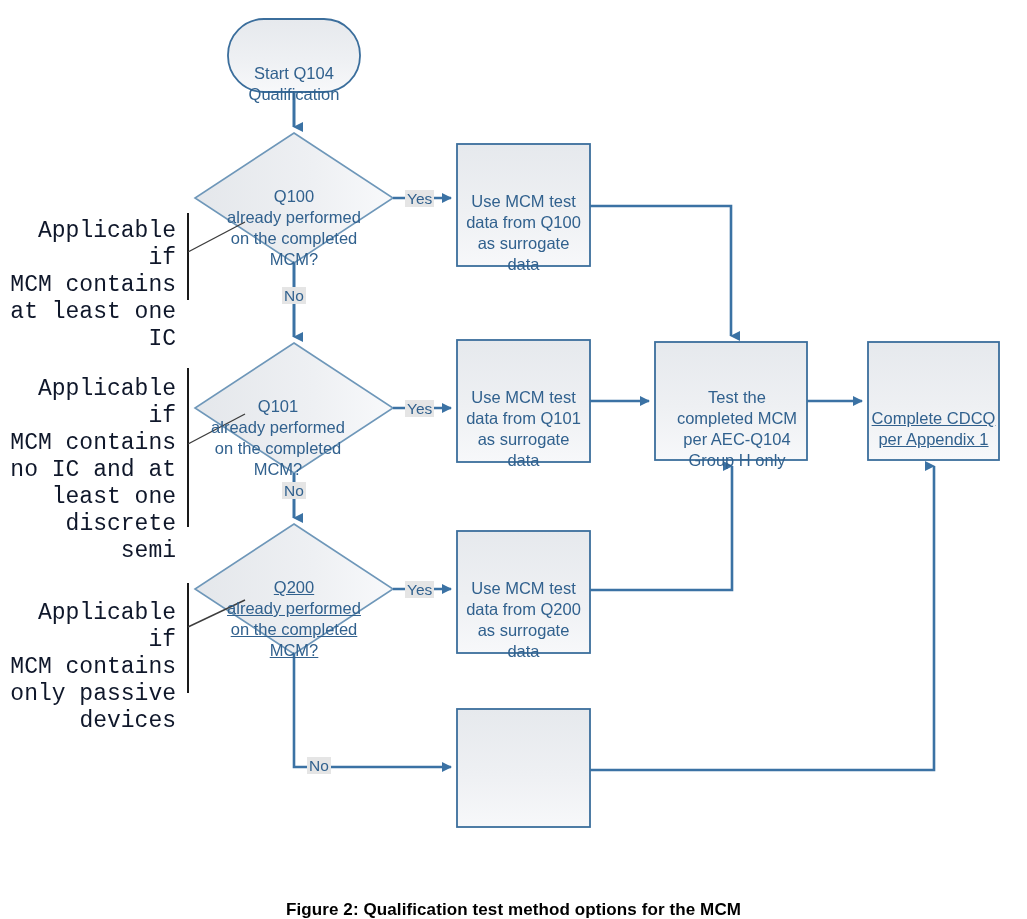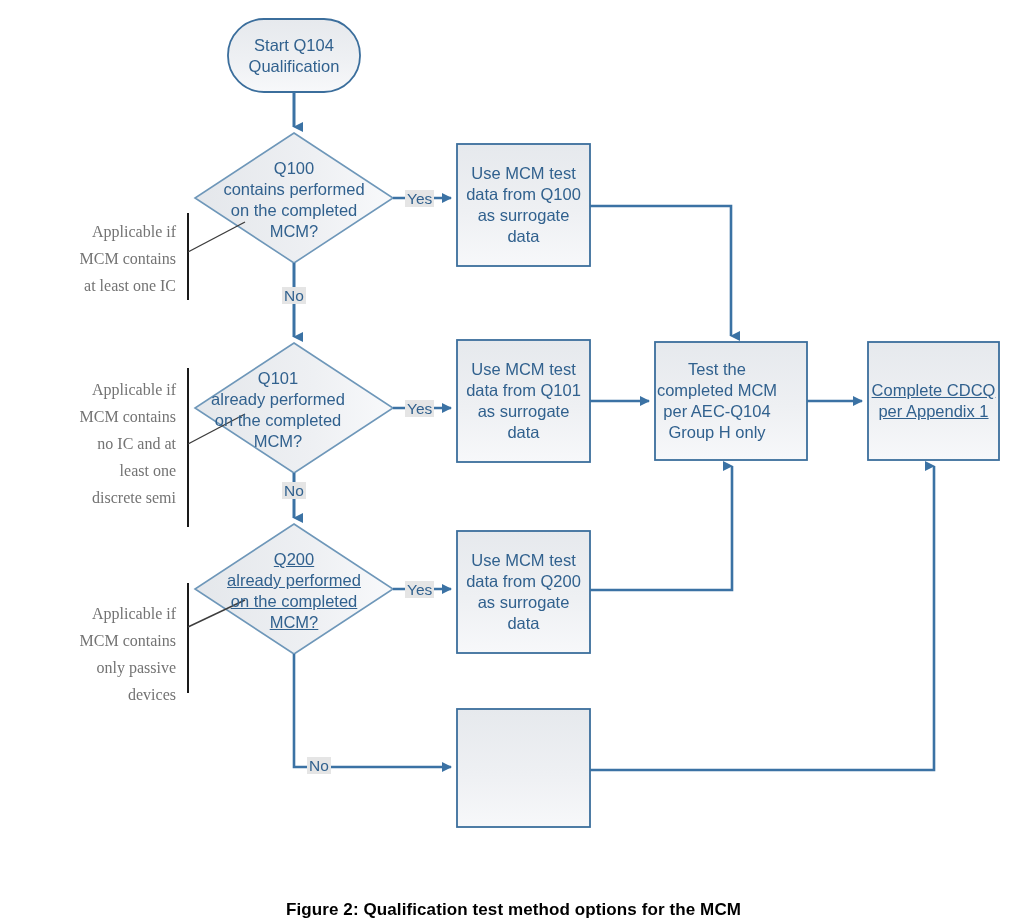--- a/index.html
+++ b/index.html
@@ -29,35 +29,36 @@
     display: flex;
     align-items: center;
     justify-content: center;
     text-align: center;
     color: #31618e;
     font-family: "Liberation Sans", sans-serif;
     font-size: 16.5px;
     line-height: 21px;
     pointer-events: none;
     white-space: pre-line;
+    margin-top: 28px;
   }
   .edge-label {
     position: absolute;
     color: #31618e;
     font-family: "Liberation Sans", sans-serif;
     font-size: 15.5px;
     line-height: 17px;
     background: #e5e5e5;
     padding: 0 2px;
   }
   .annotation {
     position: absolute;
-    color: #737373;
-    font-family: Liberation Serif, serif;
-    font-size: 16px;
+    color: #0f172a;
+    font-family: Liberation Mono, monospace;
+    font-size: 23px;
     line-height: 27px;
     text-align: right;
     white-space: pre-line;
   }
   .caption {
     position: absolute;
     left: 0;
     width: 1027px;
     text-align: center;
     color: #000000;
@@ -167,21 +168,21 @@
     <g>
       <line x1="188" y1="583" x2="188" y2="693" stroke="#1a1a1a" stroke-width="2"></line>
       <line x1="188" y1="627" x2="245" y2="600" stroke="#3d3d3d" stroke-width="1.4"></line>
     </g>
   </svg>
 
   <div class="node-text" style="left:228px; top:19px; width:132px; height:73px;">Start Q104
 Qualification</div>
 
   <div class="node-text" style="left:195px; top:155px; width:198px; height:90px;">Q100
-contains performed
+already performed
 on the completed
 MCM?</div>
 
   <div class="node-text" style="left:179px; top:365px; width:198px; height:90px;">Q101
 already performed
 on the completed
 MCM?</div>
 
   <div class="node-text" style="left:195px; top:546px; width:198px; height:90px;text-decoration:underline;">Q200
 already performed
@@ -196,21 +197,21 @@
   <div class="node-text" style="left:457px; top:340px; width:133px; height:122px;">Use MCM test
 data from Q101
 as surrogate
 data</div>
 
   <div class="node-text" style="left:457px; top:531px; width:133px; height:122px;">Use MCM test
 data from Q200
 as surrogate
 data</div>
 
-  <div class="node-text" style="left:629px; top:342px; width:176px; height:118px;">Test the
+  <div class="node-text" style="left:649px; top:342px; width:176px; height:118px;">Test the
 completed MCM
 per AEC-Q104
 Group H only</div>
 
   <div class="node-text" style="left:866px; top:342px; width:135px; height:118px;text-decoration:underline;">Complete CDCQ
 per Appendix 1</div>
 
 
   <div class="edge-label" style="left:405px; top:190px;">Yes</div>
 

